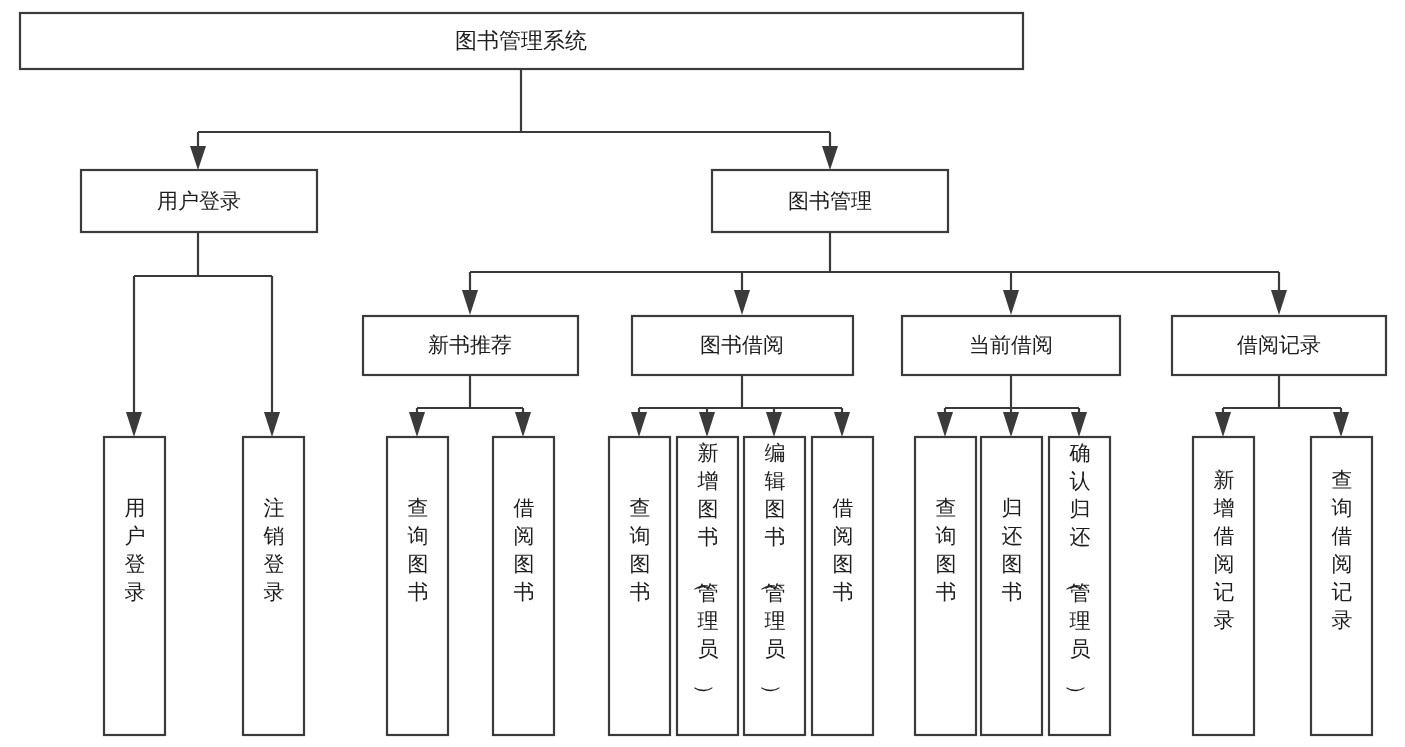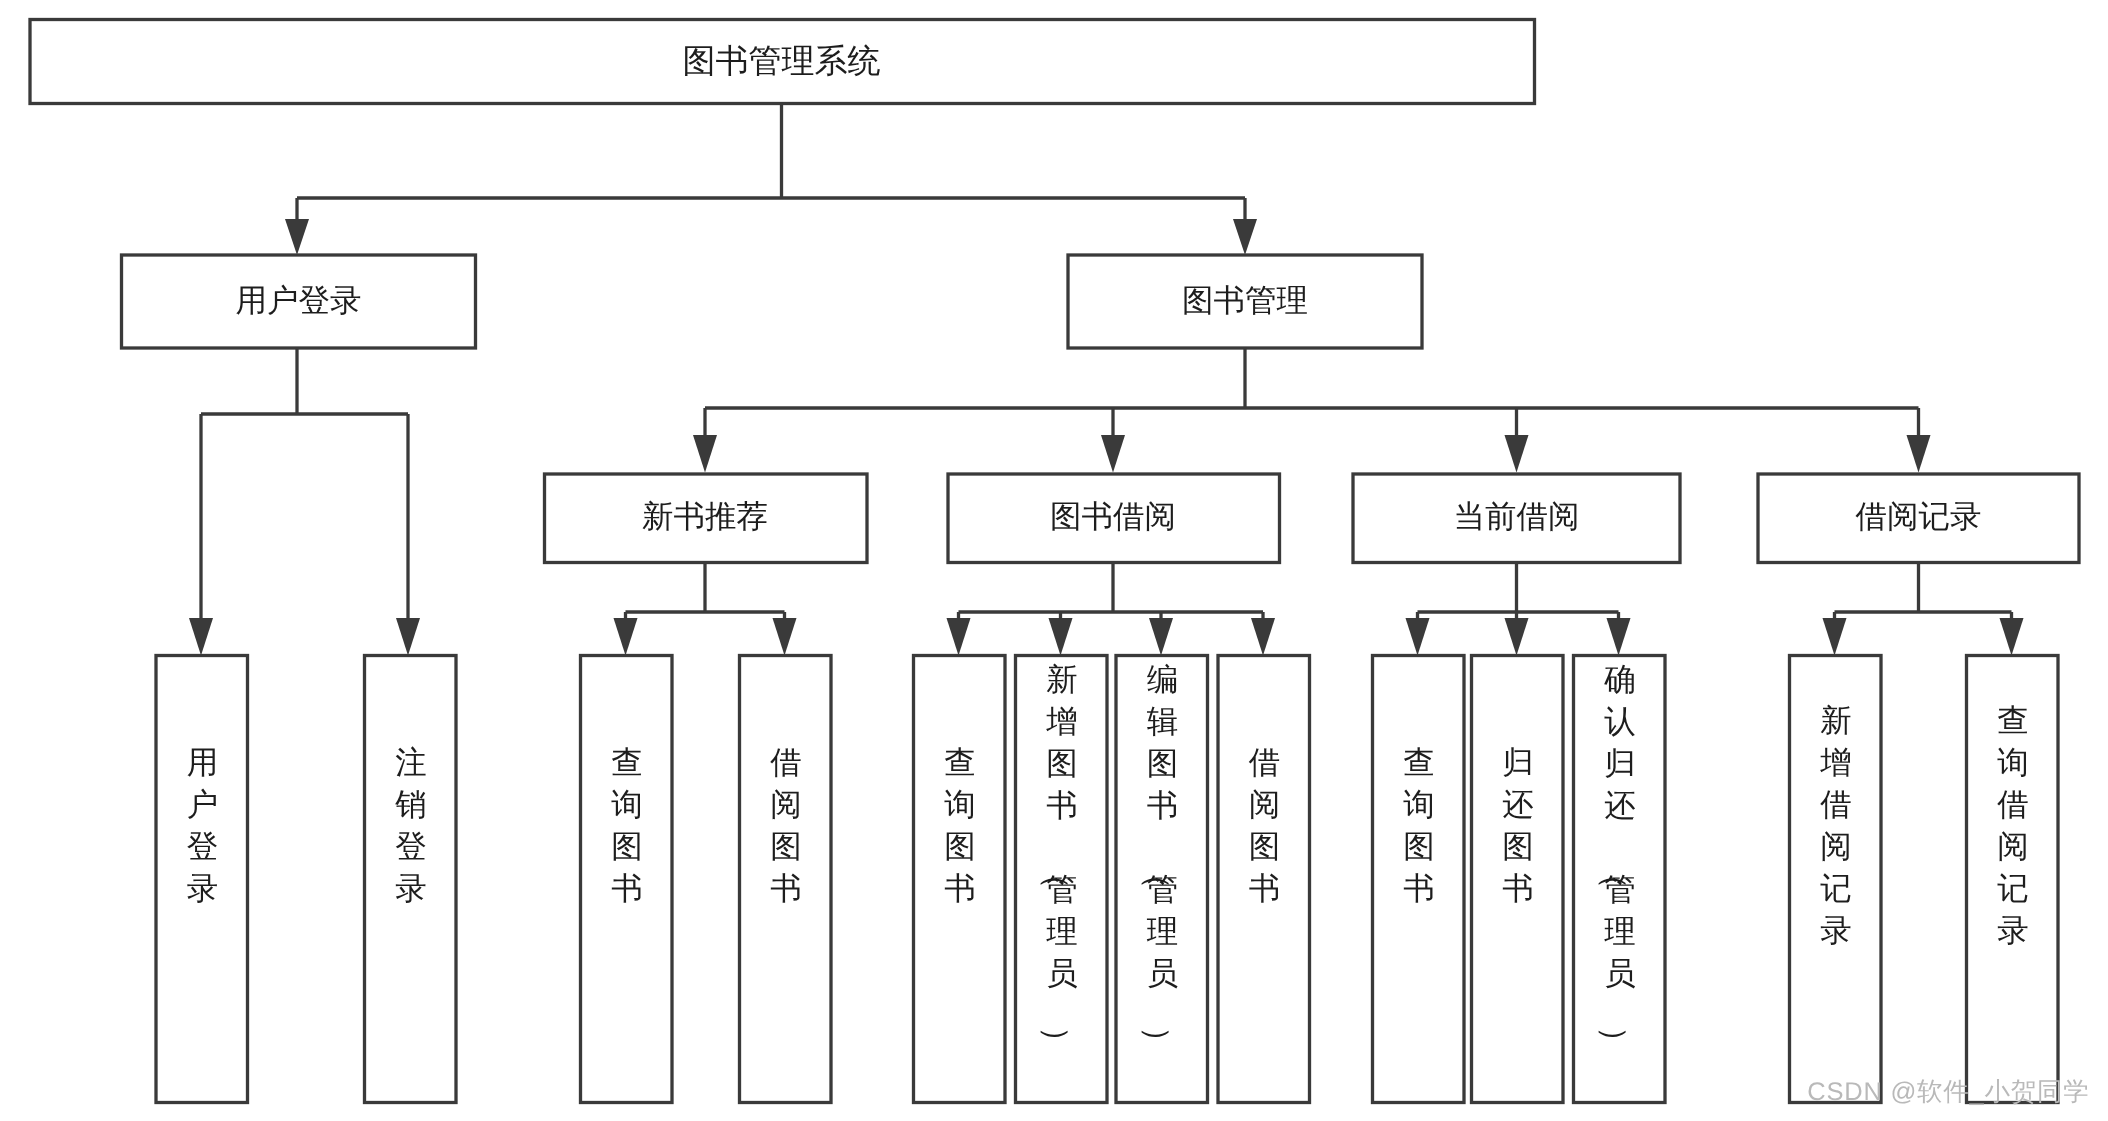--- a/index.html
+++ b/index.html
@@ -232,14 +232,13 @@
       <text class="node-label-v" x="1224" y="487"><tspan x="1224" dy="0">新</tspan><tspan x="1224" dy="28">增</tspan><tspan x="1224" dy="28">借</tspan><tspan x="1224" dy="28">阅</tspan><tspan x="1224" dy="28">记</tspan><tspan x="1224" dy="28">录</tspan></text>
     </g>
 
     <g>
       <rect class="node-box" x="1311" y="437" width="61" height="298"></rect>
       <text class="node-label-v" x="1342" y="487"><tspan x="1342" dy="0">查</tspan><tspan x="1342" dy="28">询</tspan><tspan x="1342" dy="28">借</tspan><tspan x="1342" dy="28">阅</tspan><tspan x="1342" dy="28">记</tspan><tspan x="1342" dy="28">录</tspan></text>
     </g>
 
   </svg>
 
-  <div class="watermark">CSDN @软件_小贺同学</div>
 </div>
 
 </body></html>

